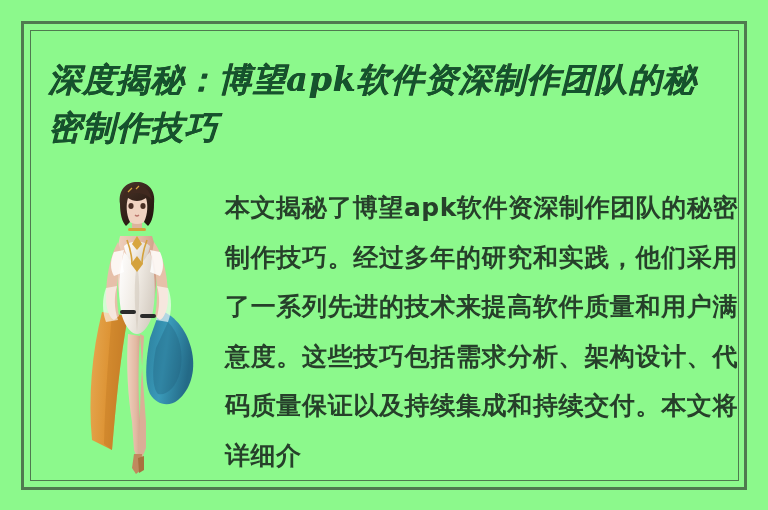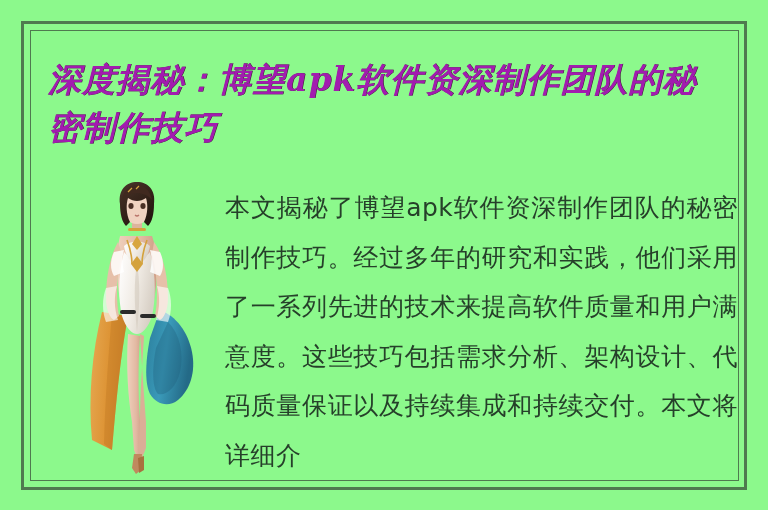--- a/index.html
+++ b/index.html
@@ -65,20 +65,21 @@
     top: 183px;
     width: 513px;
     font-family: "DejaVu Sans", "Liberation Sans", sans-serif;
     font-size: 25px;
     line-height: 49.5px;
     color: #26402a;
     text-align: justify;
     text-justify: inter-character;
     letter-spacing: 0.5px;
     word-break: break-all;
+    font-weight: bold;
   }
   
   .illustration {
     position: absolute;
     left: 72px;
     top: 182px;
     width: 136px;
     height: 296px;
   }
   .illustration svg { display: block; }
@@ -91,21 +92,21 @@
   }
 </style>
 </head>
 <body style="background: rgb(140, 249, 140);">
 
 <div id="page" style="background: rgb(140, 249, 140);">
 
   <div class="frame-outer" style="border-color: rgb(79, 122, 79);"></div>
   <div class="frame-inner" style="border-color: rgb(79, 122, 79);"></div>
 
-  <div class="title" style="color: #a21caf;">深度揭秘：博望apk软件资深制作团队的秘密制作技巧</div>
+  <div class="title" style="color: #14532d;">深度揭秘：博望apk软件资深制作团队的秘密制作技巧</div>
 
   <div class="illustration">
     <span class="sr-only">身着白色金饰礼服、手持橙色与青色披帛的动漫风格女性插画</span>
     <svg width="136" height="296" viewBox="0 0 136 296" xmlns="http://www.w3.org/2000/svg">
       <defs>
         <linearGradient id="gLeft" x1="0" y1="0" x2="1" y2="0.2">
           <stop offset="0%" stop-color="#e6a851"></stop>
           <stop offset="55%" stop-color="#dd9334"></stop>
           <stop offset="100%" stop-color="#c87d28"></stop>
         </linearGradient>

